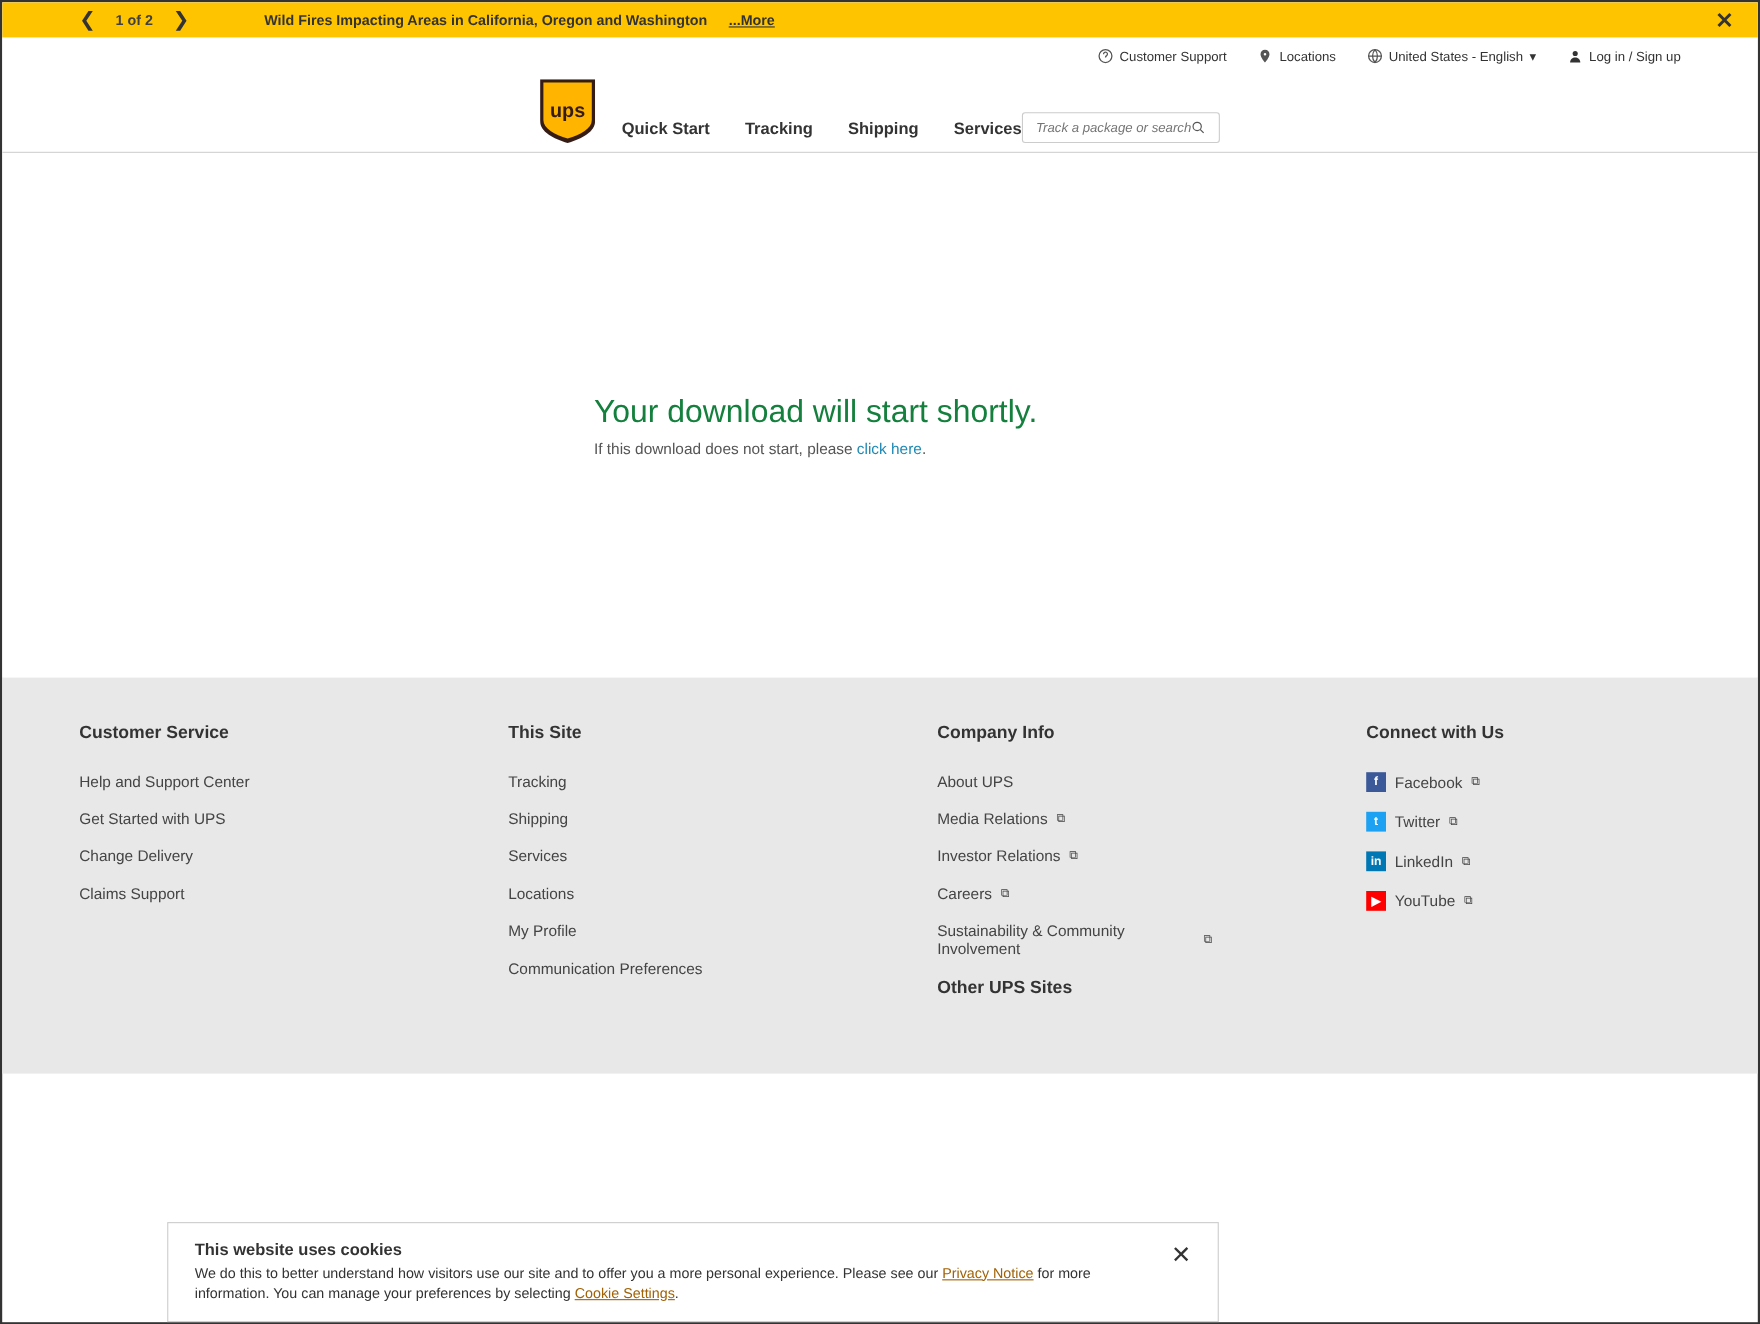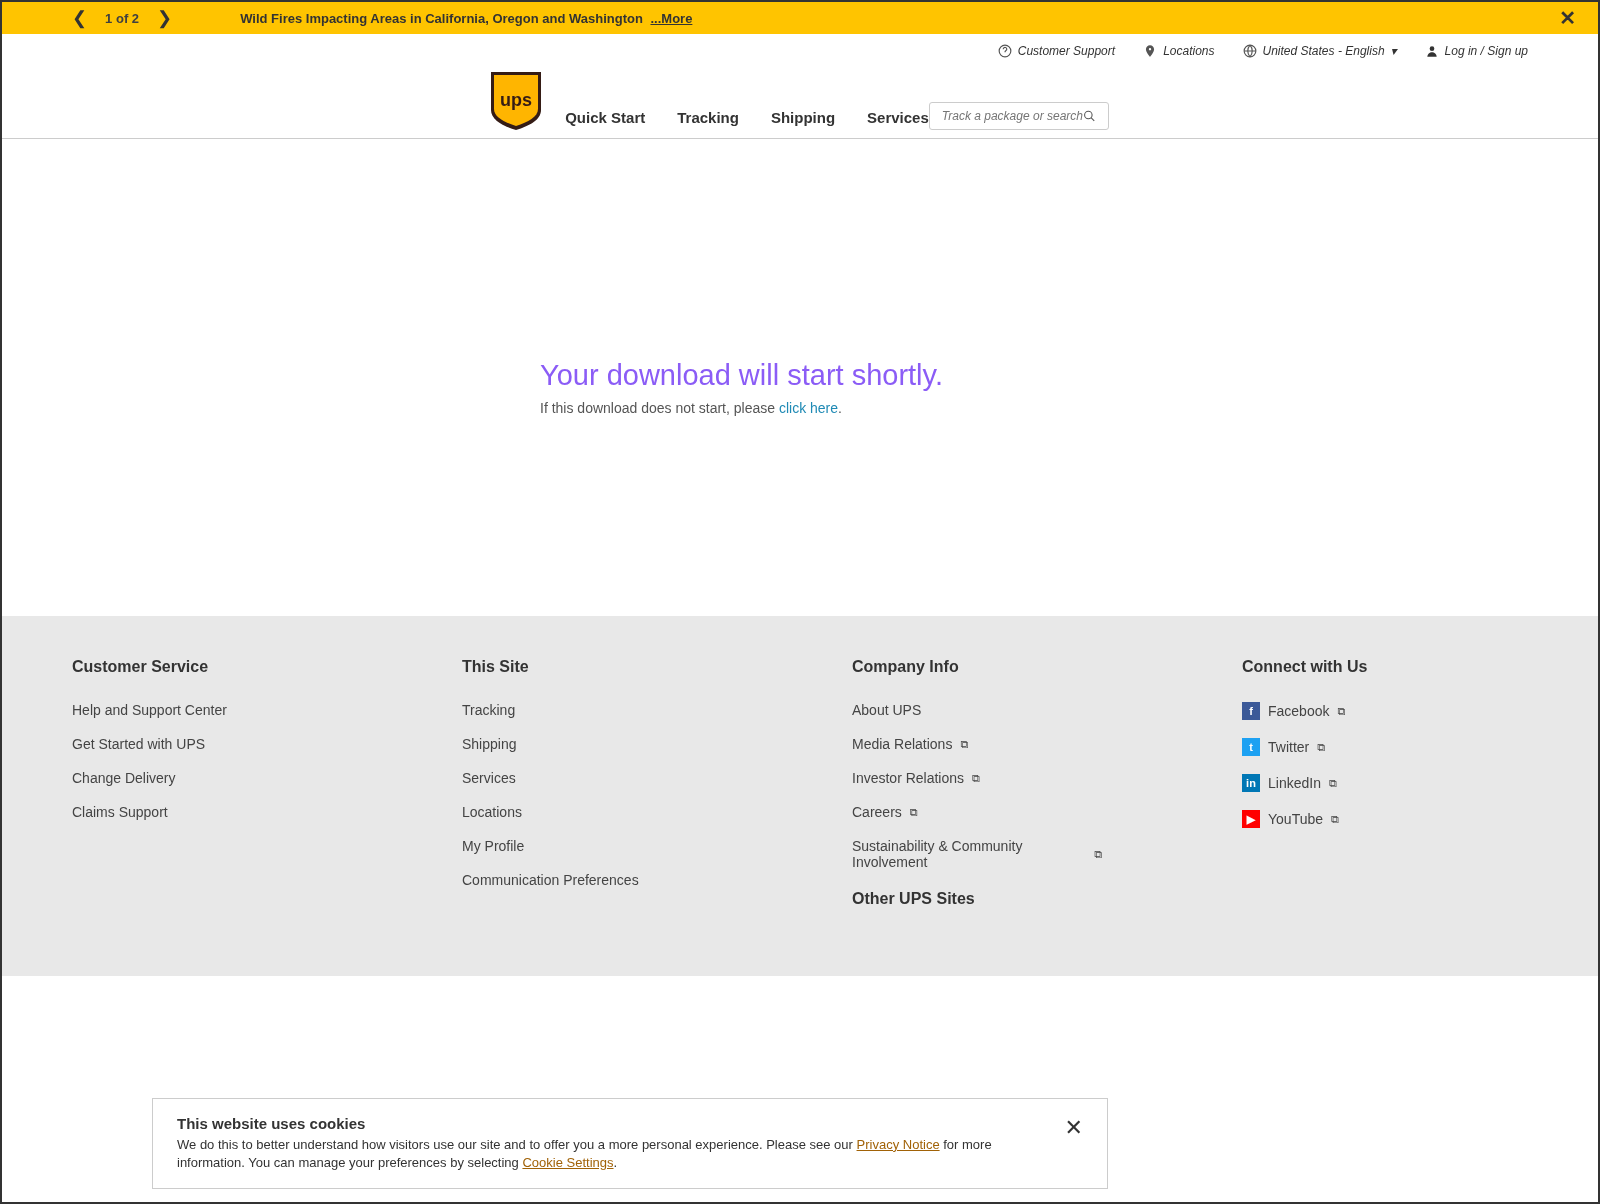--- a/index.html
+++ b/index.html
@@ -3,50 +3,50 @@
   <meta charset="utf-8">
   <style>
     * { margin: 0; padding: 0; box-sizing: border-box; }
     body { font-family: Arial, Helvetica, sans-serif; width: 1600px; height: 1204px; border: 2px solid #333; position: relative; overflow: hidden; }
     
     .alert-banner { background: #ffc400; height: 32px; display: flex; align-items: center; padding: 0 20px; position: relative; }
     .alert-nav { display: flex; align-items: center; gap: 18px; margin-left: 50px; }
     .chevron { cursor: pointer; font-size: 18px; color: #333; }
     .alert-counter { font-size: 13px; color: #404040; font-weight: bold; }
     .alert-text { margin-left: 68px; font-size: 13px; color: #333; font-weight: bold; }
-    .alert-more { text-decoration: underline; cursor: pointer; margin-left: 4px; }
+    .alert-more { text-decoration: underline; cursor: pointer; margin-left: 16px; }
     .alert-close { position: absolute; right: 22px; font-size: 20px; font-weight: bold; cursor: pointer; color: #333; }
     
     .header { background: #fff; padding: 10px 70px 0 70px; border-bottom: 1px solid #ccc; }
     .top-links { display: flex; justify-content: flex-end; gap: 28px; font-size: 12px; color: #333; margin-bottom: 14px; align-items: center; }
-    .top-link { display: flex; align-items: center; gap: 6px; cursor: pointer; font-style: italic; }
+    .top-link { display: flex; align-items: center; gap: 6px; cursor: pointer; }
     .header-main { display: flex; align-items: flex-end; justify-content: center; }
     .header-left { display: flex; align-items: flex-end; gap: 24px; }
     .logo { width: 50px; height: 58px; margin-bottom: 8px; }
     .nav-links { display: flex; gap: 32px; padding-bottom: 12px; }
     .nav-link { font-size: 15px; font-weight: bold; color: #333; cursor: pointer; }
     .search-box { border: 1px solid #ccc; border-radius: 3px; display: flex; align-items: center; padding: 6px 12px; margin-bottom: 8px; width: 180px; }
     .search-input { border: none; outline: none; font-style: italic; font-size: 12px; width: 100%; }
     .search-icon { color: #555; }
     
     .main-content { background: #fff; padding: 220px 0 200px 0; text-align: left; }
     .content-inner { width: 700px; margin: 0 auto; padding-left: 90px; }
-    .download-heading { font-size: 29px; color: #8b5cf6; font-weight: normal; margin-bottom: 8px; }
+    .download-heading { font-size: 29px; color: #15803d; font-weight: normal; margin-bottom: 8px; }
     .download-text { font-size: 14px; color: #555; }
     .download-link { color: #1f8ab5; cursor: pointer; }
     
     .footer { background: #e8e8e8; padding: 42px 70px; display: flex; gap: 140px; }
     .footer-col { }
     .footer-heading { font-size: 16px; font-weight: bold; color: #333; margin-bottom: 26px; }
     .footer-link { font-size: 14px; color: #444; margin-bottom: 18px; cursor: pointer; display: flex; align-items: center; gap: 8px; }
     .ext-icon { font-size: 11px; }
     .social-icon { width: 18px; height: 18px; display: inline-flex; align-items: center; justify-content: center; color: white; font-size: 11px; font-weight: bold; }
     .fb { background: #3b5998; } .tw { background: #1da1f2; } .li { background: #0077b5; } .yt { background: #ff0000; }
     
-    .cookie-banner { position: absolute; bottom: 13px; left: 150px; right: 490px; background: #fff; border: 1px solid #ccc; padding: 16px 24px; display: flex; align-items: flex-start; }
+    .cookie-banner { position: absolute; bottom: 0; left: 150px; right: 490px; background: #fff; border: 1px solid #ccc; padding: 16px 24px; display: flex; align-items: flex-start; }
     .cookie-content { flex: 1; }
     .cookie-title { font-size: 15px; font-weight: bold; color: #333; margin-bottom: 4px; }
     .cookie-text { font-size: 13px; color: #333; line-height: 1.4; }
     .cookie-link { color: #a16207; text-decoration: underline; cursor: pointer; }
     .cookie-close { font-size: 22px; cursor: pointer; color: #333; margin-left: 20px; }
     
     .icon-svg { width: 14px; height: 14px; }
   </style>
 </head>
 <body>

